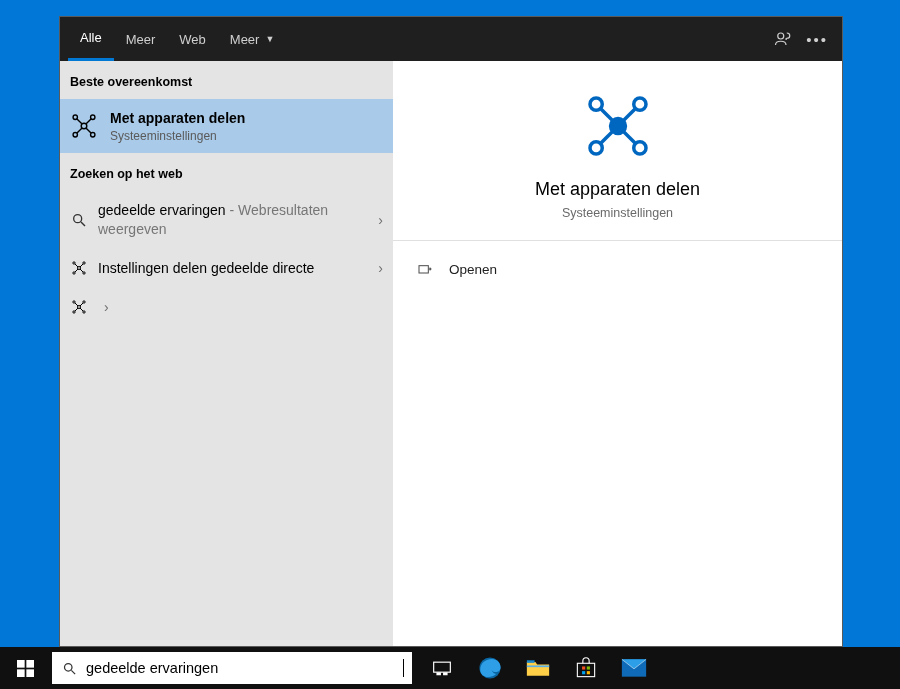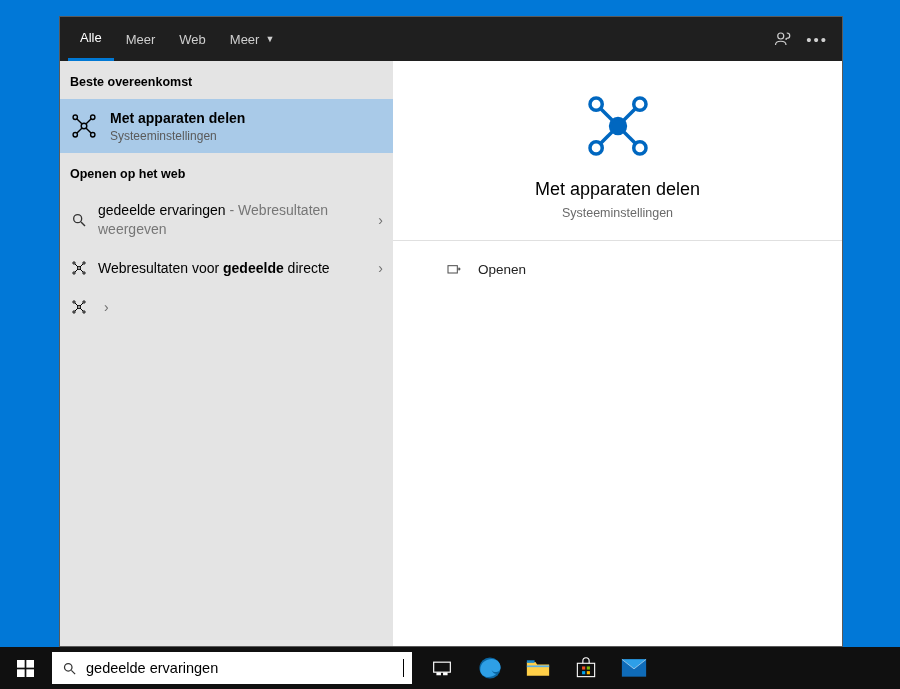--- a/index.html
+++ b/index.html
@@ -29,31 +29,31 @@
   .section-header { font-size: 12.5px; font-weight: 600; color: #000; padding: 14px 10px 10px 10px; }
 
   .result-row {
     display: flex; align-items: center; padding: 10px 10px; cursor: pointer; position: relative;
   }
   .result-row.selected { background: #a9cae8; }
   .result-icon { width: 28px; height: 28px; margin-right: 12px; flex-shrink: 0; display: flex; align-items: center; justify-content: center; }
   .result-icon.small { width: 18px; height: 18px; margin-right: 10px; }
   .result-text { flex: 1; min-width: 0; }
   .result-title { font-size: 14px; color: #000; line-height: 1.35; }
-  .result-title .bold { font-weight: 700; }
+  .result-title .bold { font-weight: 400; }
   .result-sub { font-size: 12px; color: #5a5a5a; margin-top: 1px; }
   .result-inline-sub { color: #767676; font-weight: 400; }
   .chevron { color: #707070; font-size: 14px; padding-left: 6px; flex-shrink: 0; }
 
   .preview-head { padding: 30px 20px 20px 20px; text-align: center; border-bottom: 1px solid #e0e0e0; }
   .preview-icon { margin: 0 auto 18px auto; width: 70px; height: 70px; }
   .preview-title { font-size: 18px; font-weight: 400; color: #000; margin-bottom: 6px; }
   .preview-sub { font-size: 12.5px; color: #6a6a6a; }
 
-  .preview-actions { padding: 14px 24px; margin-left: 29px; }
+  .preview-actions { padding: 14px 24px; }
   .action-row { display: flex; align-items: center; cursor: pointer; padding: 6px 0; font-size: 13.5px; color: #222; }
   .action-row .act-icon { width: 20px; margin-right: 12px; color: #555; }
 
   
   .taskbar {
     position: absolute; left: 0; bottom: 0; width: 900px; height: 42px; background: #101010;
     display: flex; align-items: center;
   }
   .start-btn { width: 50px; height: 42px; display: flex; align-items: center; justify-content: center; cursor: pointer; }
   .search-box {
@@ -122,21 +122,21 @@
             <line x1="8" y1="24" x2="13.5" y2="18.5"></line>
               <line x1="24" y1="24" x2="18.5" y2="18.5"></line>
           </svg>
         </div>
         <div class="result-text">
           <div class="result-title" style="font-weight:600;">Met apparaten delen</div>
           <div class="result-sub">Systeeminstellingen</div>
         </div>
       </div>
 
-      <div class="section-header">Openen op het web</div>
+      <div class="section-header">Zoeken op het web</div>
 
       <div class="result-row">
         <div class="result-icon small">
           <svg width="16" height="16" viewBox="0 0 24 24" fill="none" stroke="#333" stroke-width="2">
             <circle cx="10" cy="10" r="6"></circle>
               <line x1="15" y1="15" x2="21" y2="21"></line>
           </svg>
         </div>
         <div class="result-text">
           <div class="result-title">
@@ -156,21 +156,21 @@
             <circle cx="6" cy="26" r="2.3"></circle>
               <circle cx="26" cy="26" r="2.3"></circle>
             <line x1="8" y1="8" x2="14" y2="14"></line>
               <line x1="24" y1="8" x2="18" y2="14"></line>
             <line x1="8" y1="24" x2="14" y2="18"></line>
               <line x1="24" y1="24" x2="18" y2="18"></line>
           </svg>
         </div>
         <div class="result-text">
           <div class="result-title">
-            <span>Webresultaten voor </span><span class="bold">gedeelde</span><span> directe</span>
+            <span>Instellingen delen </span><span class="bold">gedeelde</span><span> directe</span>
           </div>
         </div>
         <div class="chevron">›</div>
       </div>
 
       <div class="result-row">
         <div class="result-icon small">
           <svg width="16" height="16" viewBox="0 0 32 32" fill="none" stroke="#000" stroke-width="2">
             <circle cx="16" cy="16" r="3"></circle>
               <circle cx="6" cy="6" r="2.3"></circle>

